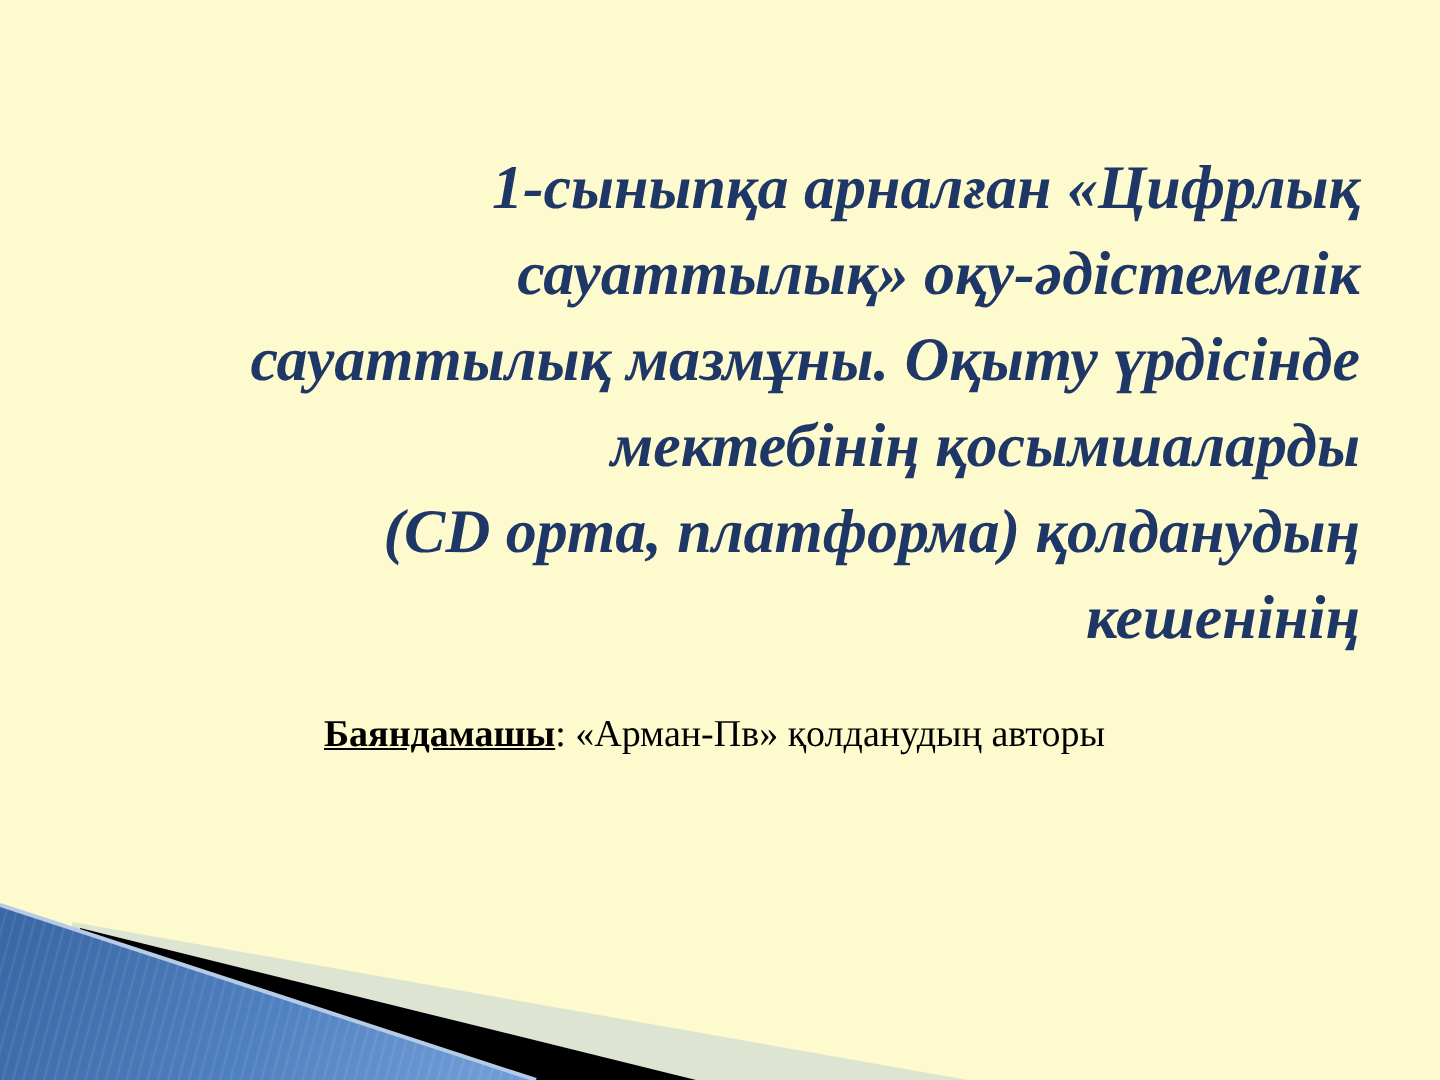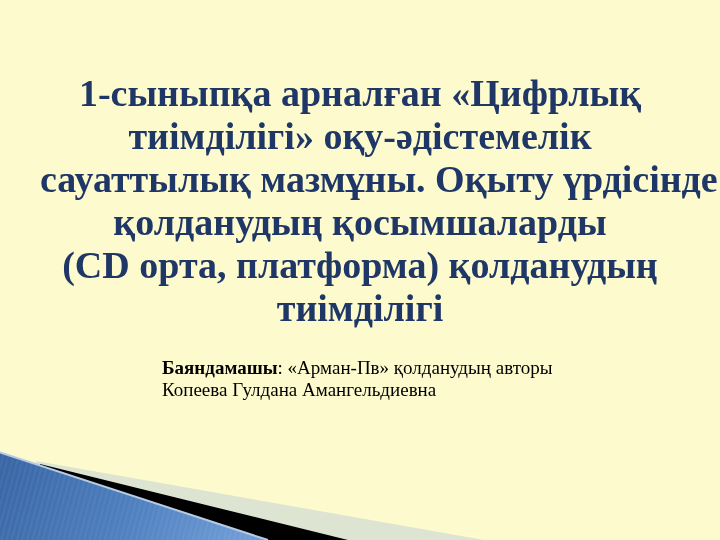--- a/index.html
+++ b/index.html
@@ -21,44 +21,46 @@
     top: 0;
     width: 720px;
     height: 540px;
     pointer-events: none;
   }
   .title-block {
     position: absolute;
     left: 40px;
     right: 40px;
     top: 72px;
-    text-align: center;
+    text-align: right;
     color: #1f3766;
+    font-style: italic;
     font-weight: bold;
-    font-size: 38px;
+    font-size: 31px;
     line-height: 43px;
   }
   .title-line {
     white-space: nowrap;
   }
   .presenter-block {
     position: absolute;
     left: 162px;
     top: 357px;
     width: 548px;
     color: #000000;
     font-size: 19px;
     line-height: 22px;
     text-align: left;
   }
   .presenter-line {
     white-space: nowrap;
   }
   .bold {
     font-weight: bold;
+    text-decoration: underline;
   }
 </style>
 </head>
 <body>
 
 <div class="slide">
 
   <svg class="decor" viewBox="0 0 720 540" preserveAspectRatio="none" aria-hidden="true">
     <defs>
       <linearGradient id="blueGrad" gradientUnits="userSpaceOnUse" x1="20" y1="440" x2="230" y2="560">
@@ -72,27 +74,26 @@
     </defs>
     <polygon points="36,461 484,540 36,540" fill="#dde4d1"></polygon>
     <polygon points="40,464 348,540 40,540" fill="#000000"></polygon>
     <polygon points="0,452 268,540 0,540" fill="url(#blueGrad)"></polygon>
     <polygon points="0,452 268,540 0,540" fill="url(#stripePat)"></polygon>
     <line x1="0" y1="452.5" x2="268" y2="540" stroke="#b6cbe5" stroke-width="2"></line>
   </svg>
 
   <div class="title-block">
     <div class="title-line">1-сыныпқа арналған «Цифрлық</div>
-    <div class="title-line">тиімділігі» оқу-әдістемелік</div>
+    <div class="title-line">сауаттылық» оқу-әдістемелік</div>
     <div class="title-line">сауаттылық мазмұны. Оқыту үрдісінде</div>
-    <div class="title-line">қолданудың қосымшаларды</div>
+    <div class="title-line">мектебінің қосымшаларды</div>
     <div class="title-line">(CD орта, платформа) қолданудың</div>
-    <div class="title-line">тиімділігі</div>
+    <div class="title-line">кешенінің</div>
   </div>
 
   <div class="presenter-block">
     <div class="presenter-line">
       <span class="bold">Баяндамашы</span><span>: «Арман-Пв» қолданудың авторы</span>
     </div>
-    <div class="presenter-line">Копеева Гулдана Амангельдиевна</div>
   </div>
 
 </div>
 
 </body></html>

